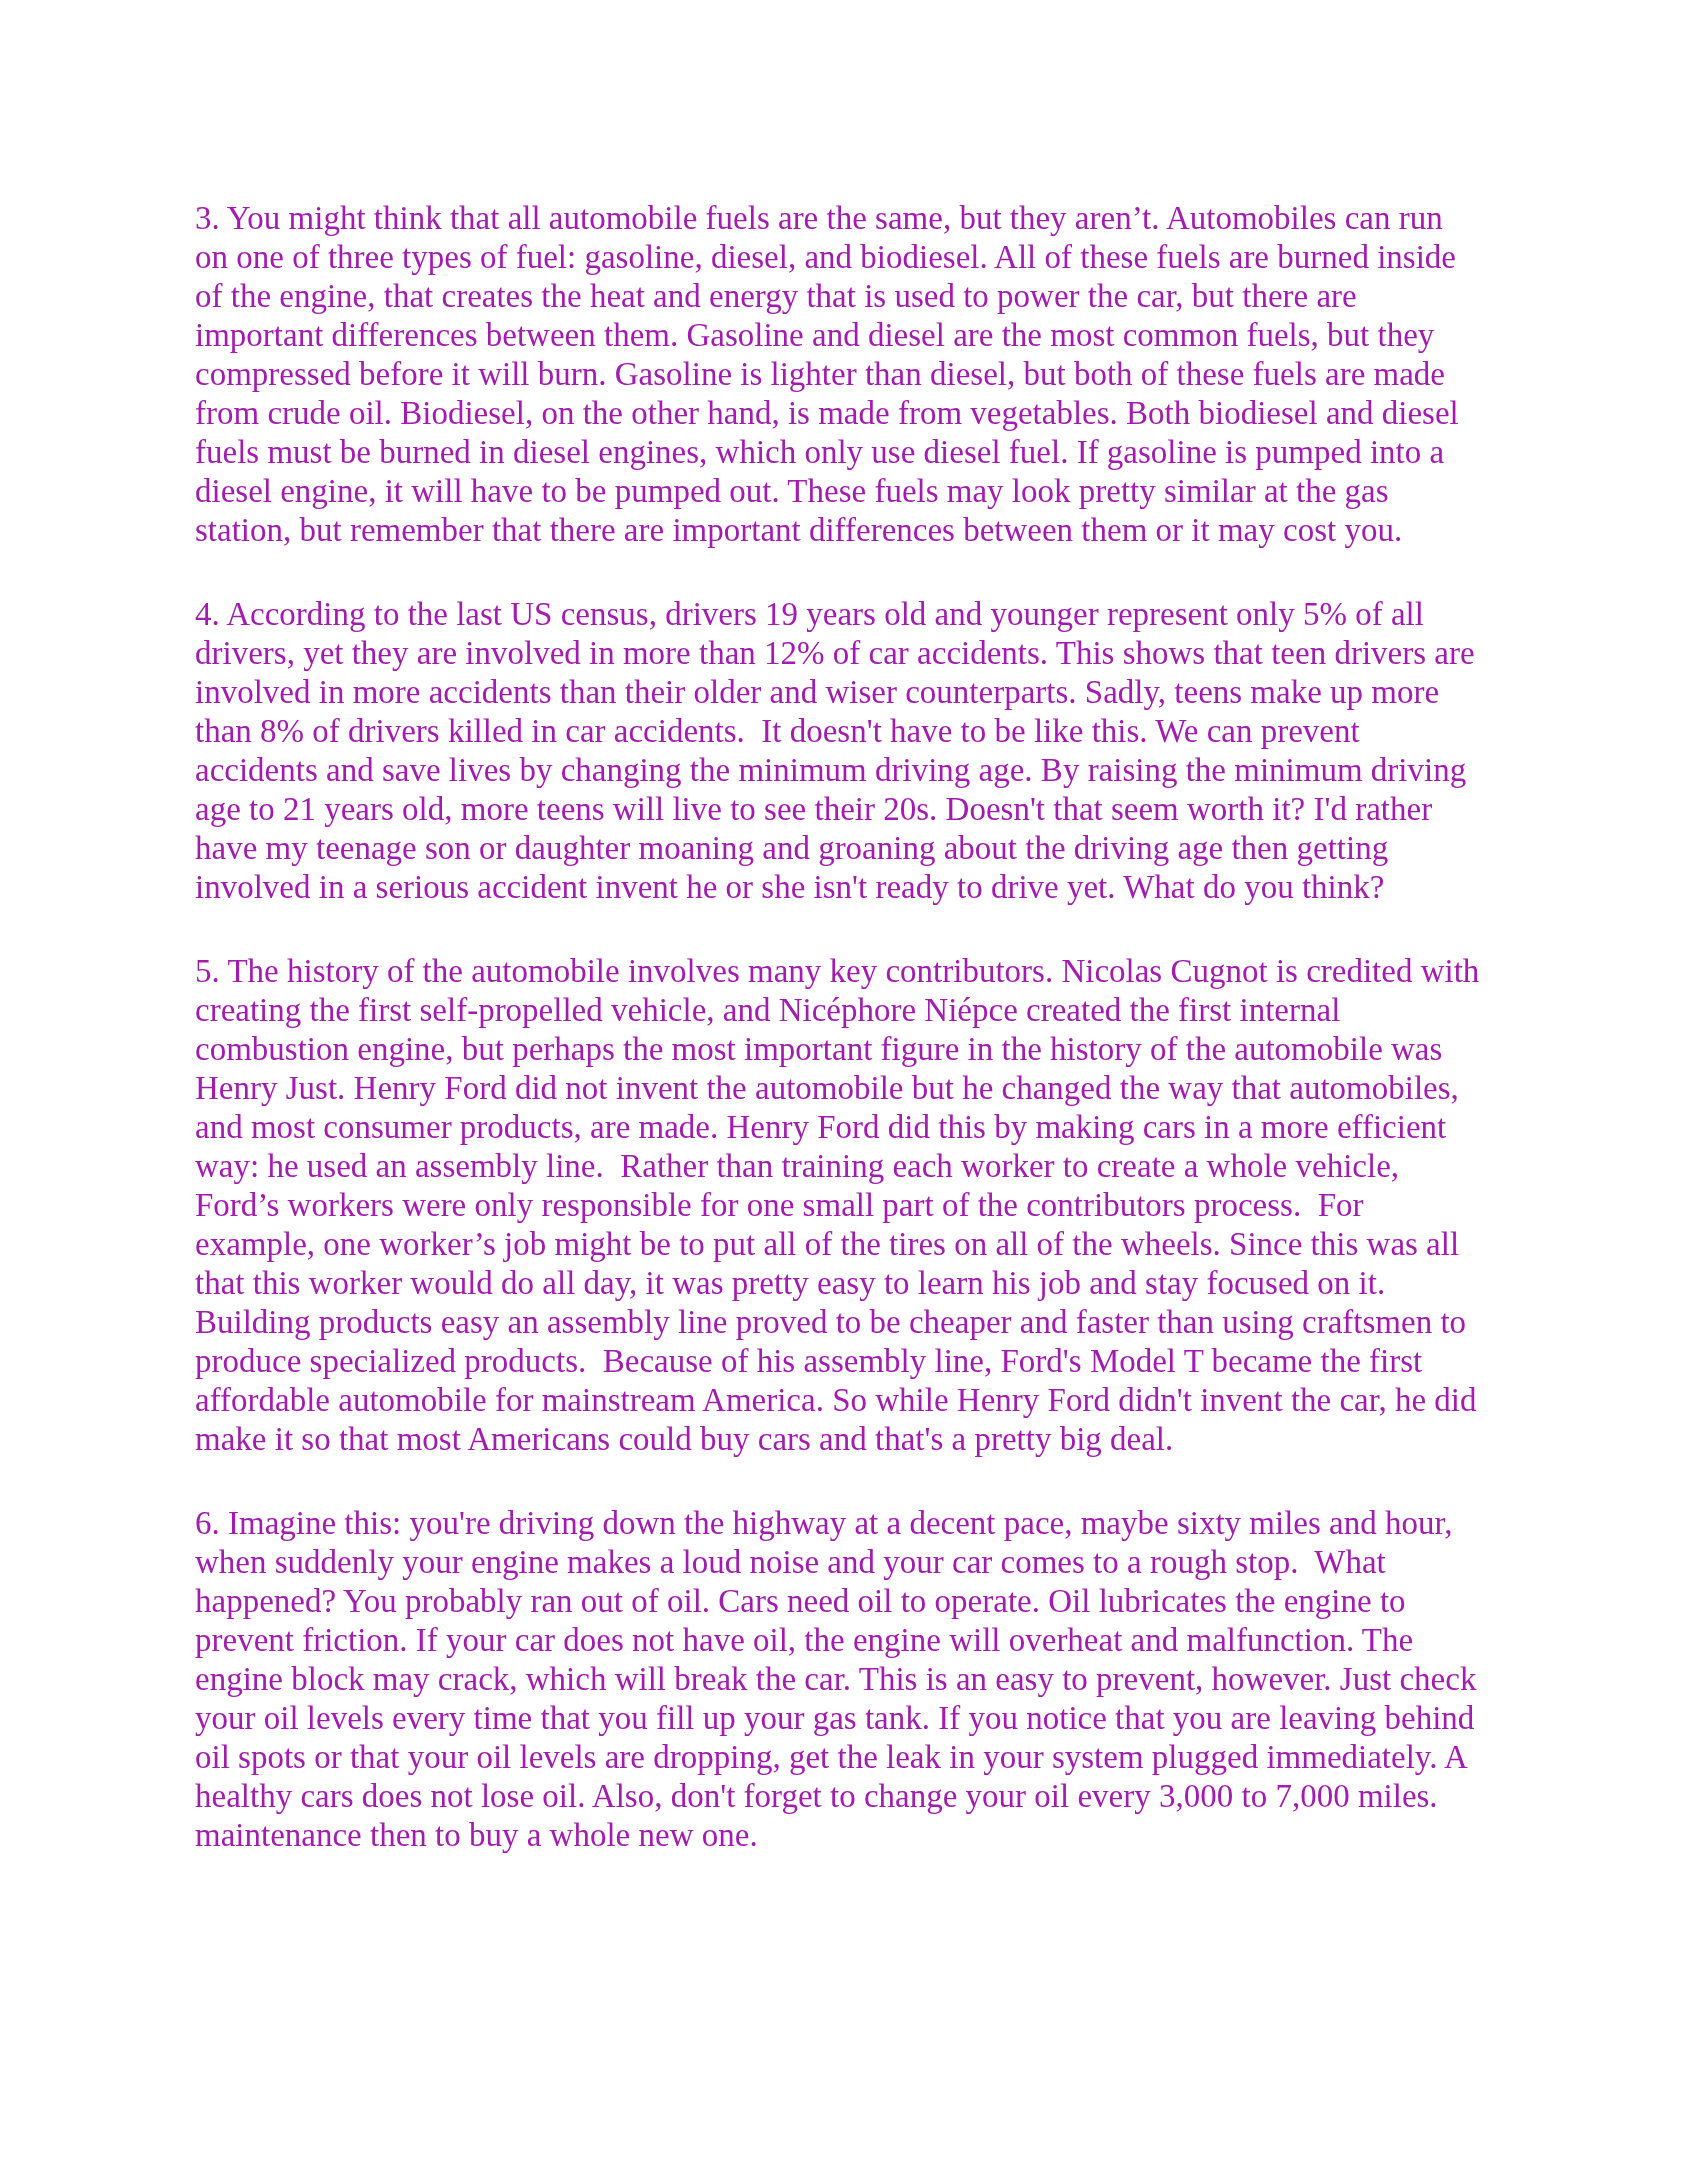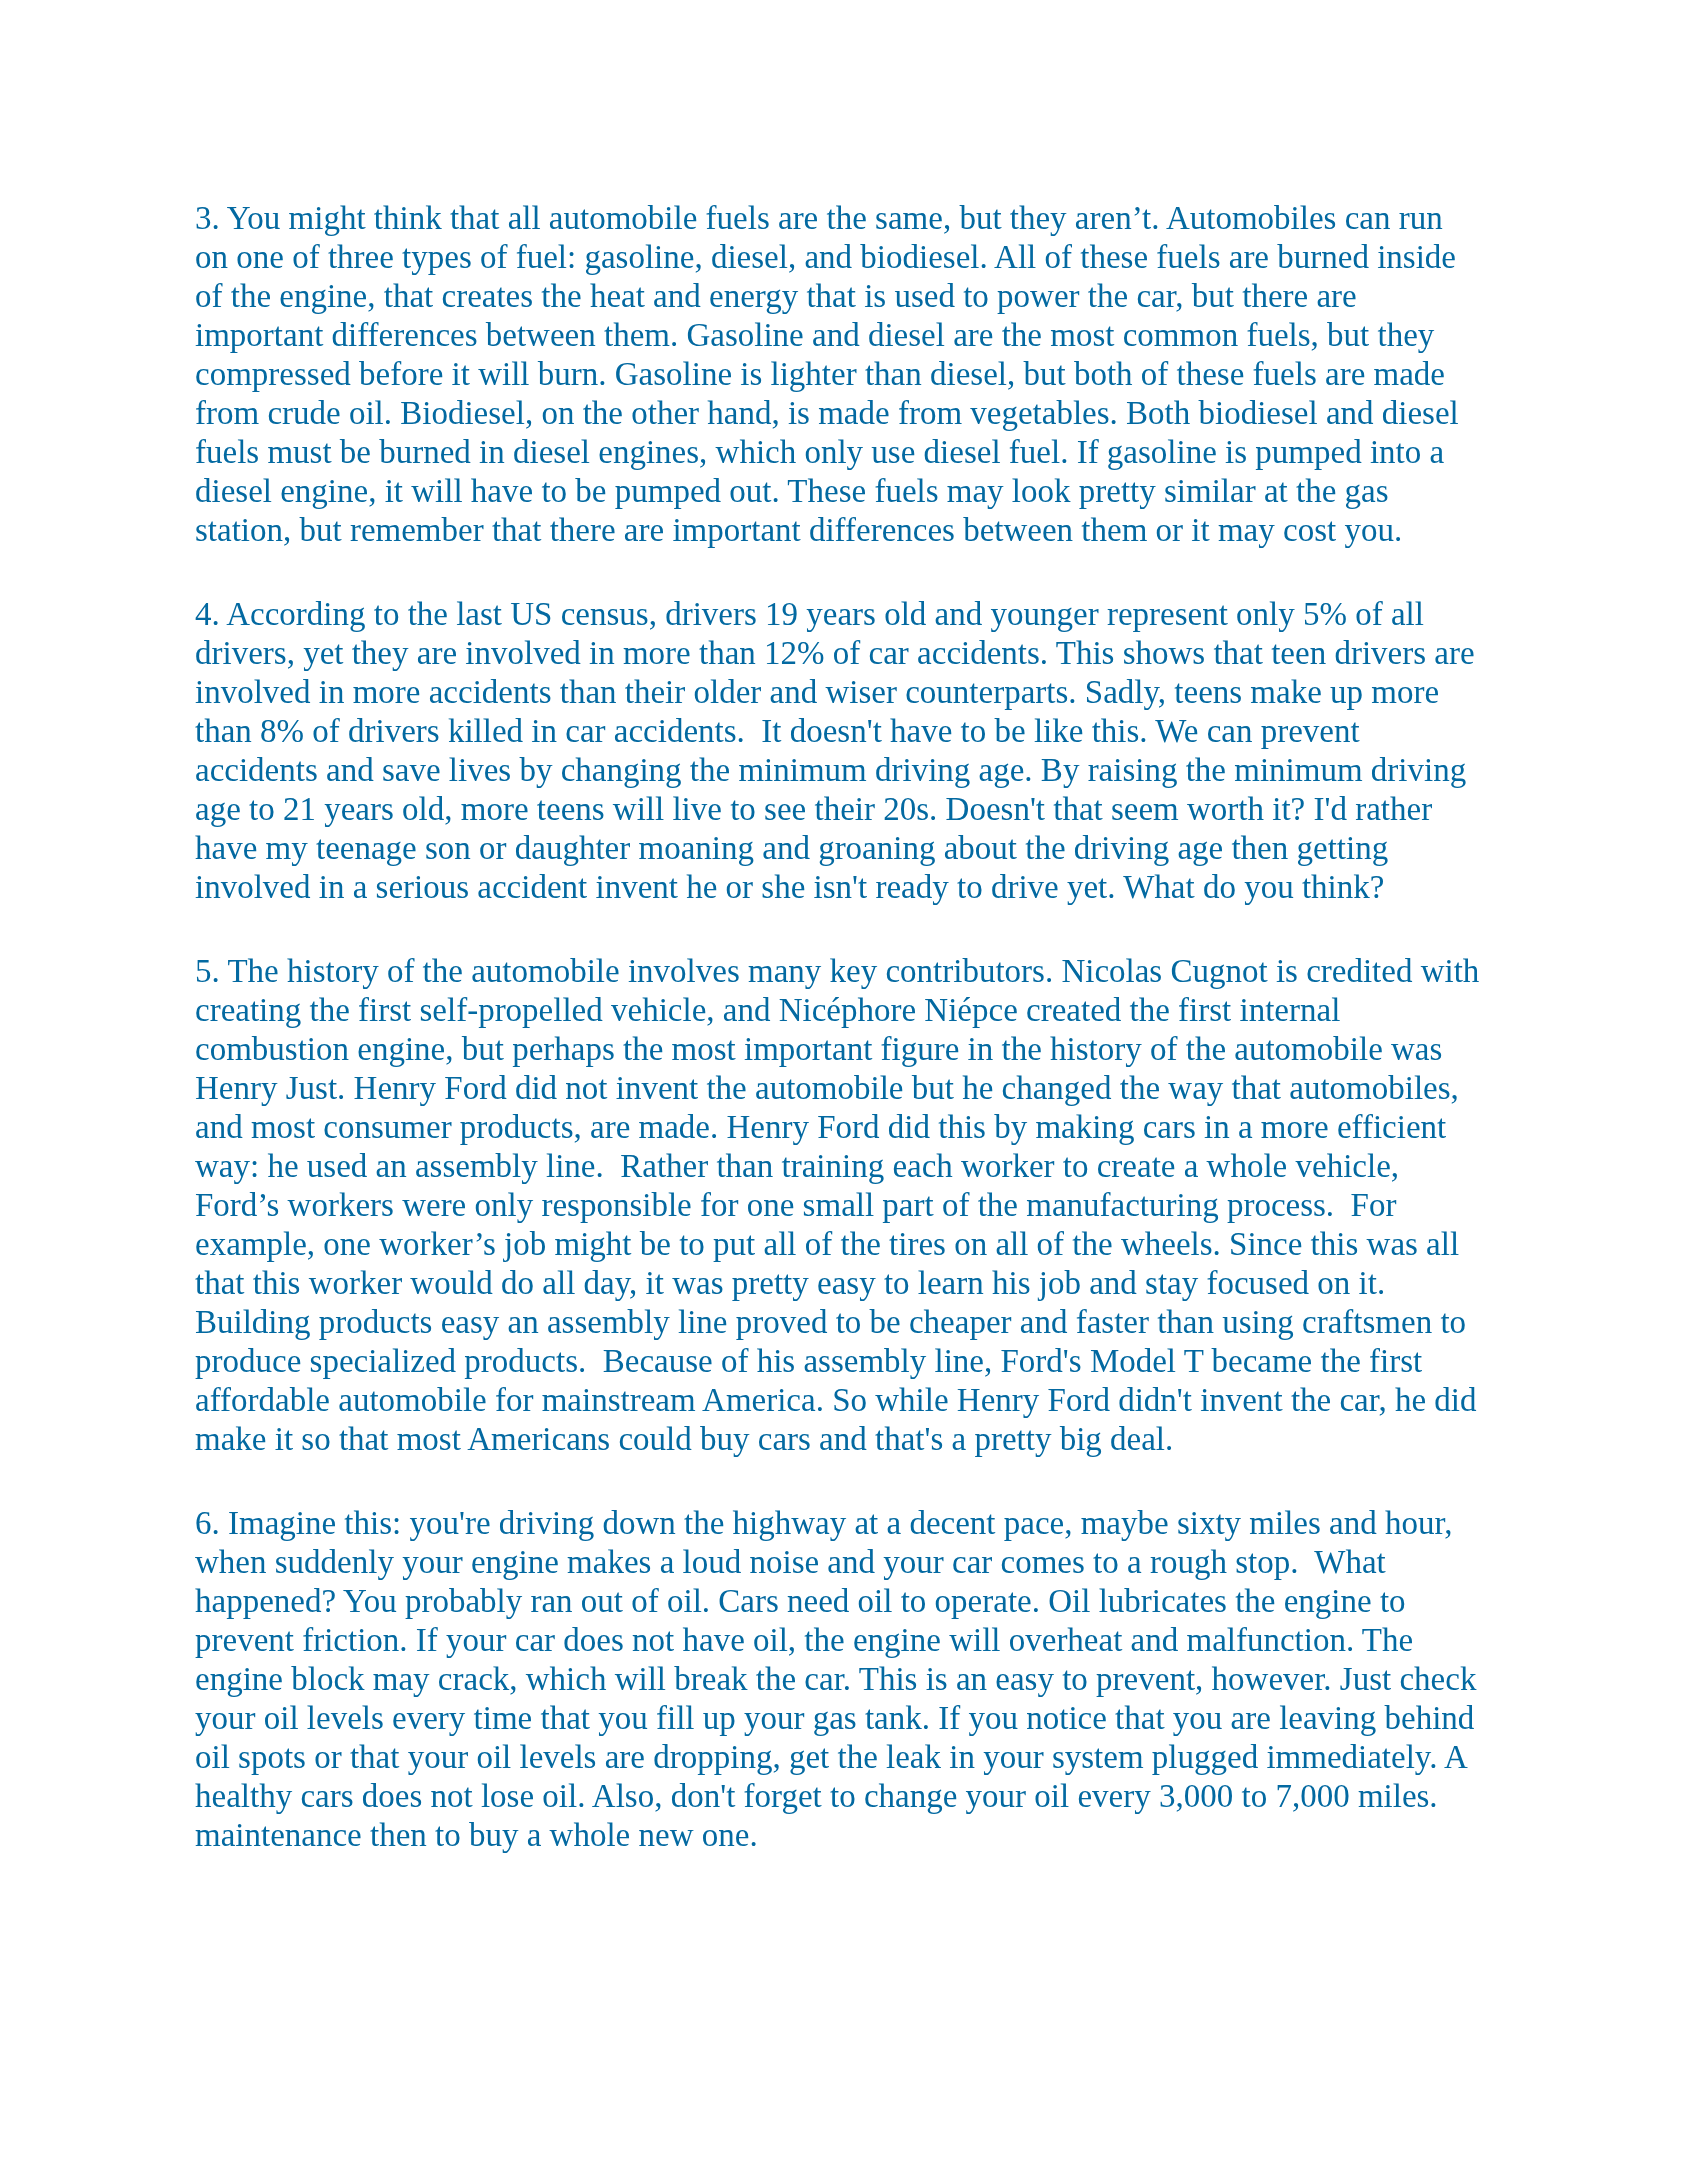--- a/index.html
+++ b/index.html
@@ -7,21 +7,21 @@
     padding: 0;
     background: #ffffff;
   }
   .page {
     position: relative;
     width: 1683px;
     height: 2178px;
     background: #ffffff;
     overflow: hidden;
     font-family: "Liberation Serif", "DejaVu Serif", serif;
-    color: #0369a1;
+    color: #a21caf;
   }
   .textblock {
     position: absolute;
     left: 195px;
     top: 199px;
     width: 1317px;
   }
   .para {
     margin: 0 0 45px 0;
   }
@@ -59,21 +59,21 @@
         <div class="line">have my teenage son or daughter moaning and groaning about the driving age then getting</div>
         <div class="line">involved in a serious accident invent he or she isn't ready to drive yet. What do you think?</div>
       </div>
       <div class="para">
         <div class="line">5. The history of the automobile involves many key contributors. Nicolas Cugnot is credited with</div>
         <div class="line">creating the first self-propelled vehicle, and Nicéphore Niépce created the first internal</div>
         <div class="line">combustion engine, but perhaps the most important figure in the history of the automobile was</div>
         <div class="line">Henry Just. Henry Ford did not invent the automobile but he changed the way that automobiles,</div>
         <div class="line">and most consumer products, are made. Henry Ford did this by making cars in a more efficient</div>
         <div class="line">way: he used an assembly line.  Rather than training each worker to create a whole vehicle,</div>
-        <div class="line">Ford’s workers were only responsible for one small part of the manufacturing process.  For</div>
+        <div class="line">Ford’s workers were only responsible for one small part of the contributors process.  For</div>
         <div class="line">example, one worker’s job might be to put all of the tires on all of the wheels. Since this was all</div>
         <div class="line">that this worker would do all day, it was pretty easy to learn his job and stay focused on it.</div>
         <div class="line">Building products easy an assembly line proved to be cheaper and faster than using craftsmen to</div>
         <div class="line">produce specialized products.  Because of his assembly line, Ford's Model T became the first</div>
         <div class="line">affordable automobile for mainstream America. So while Henry Ford didn't invent the car, he did</div>
         <div class="line">make it so that most Americans could buy cars and that's a pretty big deal.</div>
       </div>
       <div class="para">
         <div class="line">6. Imagine this: you're driving down the highway at a decent pace, maybe sixty miles and hour,</div>
         <div class="line">when suddenly your engine makes a loud noise and your car comes to a rough stop.  What</div>

